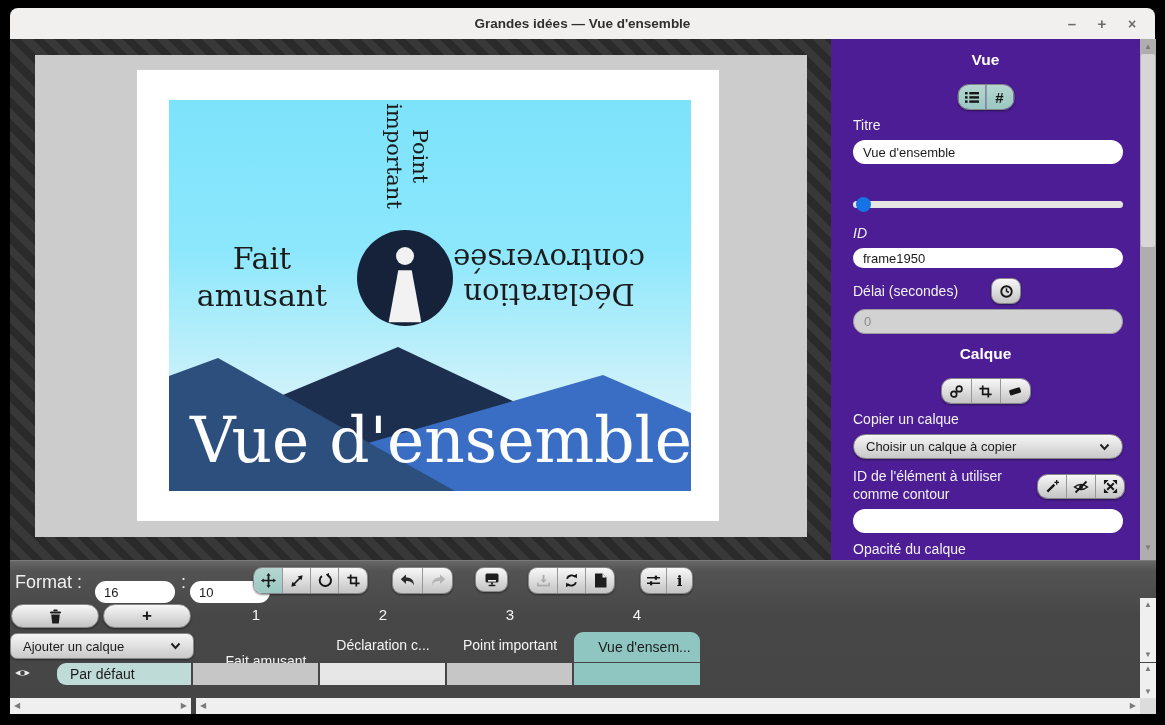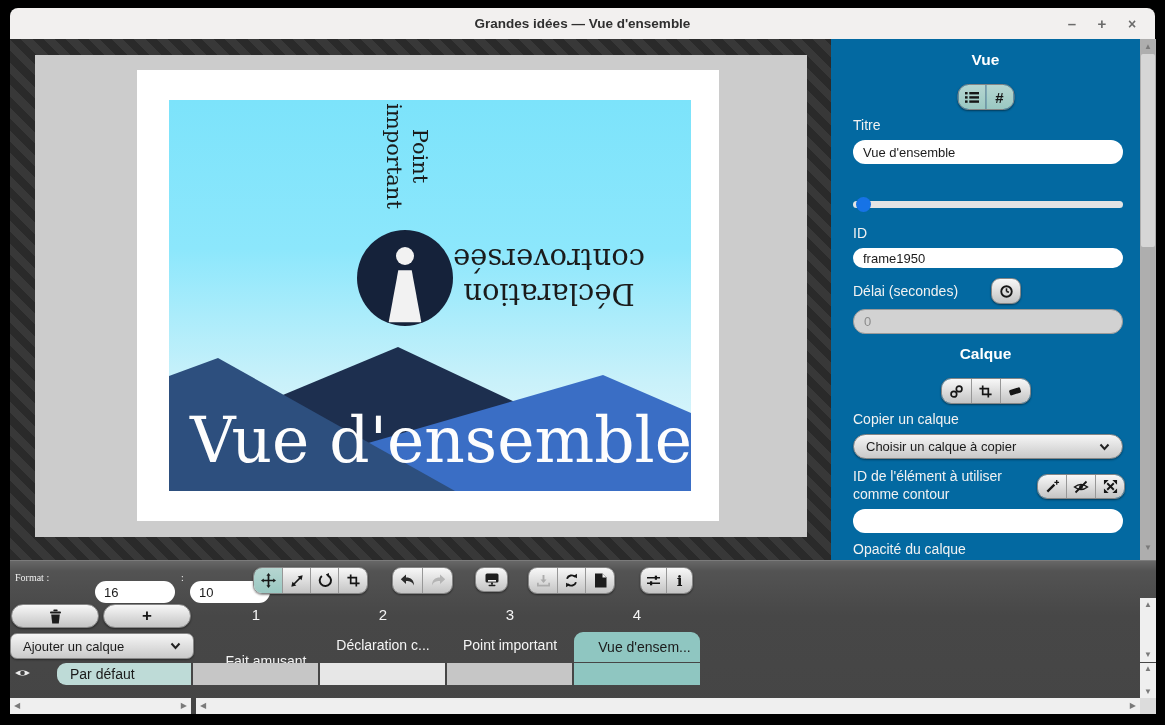--- a/index.html
+++ b/index.html
@@ -31,21 +31,21 @@
   .txt-fait  { left:93px;  top:178px; font-size:30px; transform:translate(-50%,-50%); }
   .txt-decl  { left:380px; top:176px; font-size:29px; transform:translate(-50%,-50%) rotate(180deg); }
   .txt-vue   { left:272px; top:341px; font-size:63px; color:#fdfdfd; white-space:nowrap;
                transform:translate(-50%,-50%); }
   .info-badge { left:188px; top:130px; width:96px; height:96px; border-radius:50%; background:#15223a; }
   .info-dot  { left:39px; top:17px; width:18px; height:18px; border-radius:50%; background:#f2f2f2; }
   .info-stem { left:0; top:0; width:96px; height:96px; background:#f2f2f2;
                clip-path:polygon(43% 42%,57% 42%,67% 96%,33% 96%); }
 
   
-  .sidebar { left:831px; top:39px; width:309px; height:521px; background:#0369a1; overflow:hidden;
+  .sidebar { left:831px; top:39px; width:309px; height:521px; background:#4c1d95; overflow:hidden;
     color:#f2f2f2; font-size:14px; }
   .side-heading { width:100%; text-align:center; font-size:15.5px; font-weight:bold; color:#fff; }
   .side-label { left:22px; }
   .txt-input { background:#fff; border:none; border-radius:12px; padding:0 10px; font-size:13px;
     color:#1b1b1b; font-family:"Liberation Sans",sans-serif; outline:none; }
   .txt-input:disabled { background:#d2d2d2; color:#7c7c7c; border:1px solid #9a9a9a; }
   .txt-input::placeholder { color:#8b8b8b; }
 
   .btn { display:flex; align-items:center; justify-content:center;
     background:linear-gradient(#f8f8f8,#c4c4c4); cursor:default; }
@@ -69,21 +69,21 @@
   
   .vtrack { background:#aeaeae; }
   .vtrack-light { background:#efefef; }
   .scroll-thumb { background:#d6d6d6; border-radius:2px; }
   .arr { position:absolute; font-size:8px; color:#7a7a7a; line-height:8px; }
 
   
   .bottom { left:10px; top:560px; width:1146px; height:154px;
     background:linear-gradient(180deg,#676767 0,#535353 10px,#474747 55px,#454545 100%);
     border-top:1px solid #7b7b7b; color:#f2f2f2; }
-  .tb-label { font-size:10px; color:#f0f0f0;font-family:Liberation Serif, serif; }
+  .tb-label { font-size:18px; color:#f0f0f0; }
   .mini-input { background:#fff; border:none; border-radius:11px; padding:0 9px; font-size:13px;
     color:#1b1b1b; font-family:"Liberation Sans",sans-serif; outline:none;margin-top:12px; }
   .col-head { position:absolute; width:126px; text-align:center; font-size:15px; color:#f5f5f5; }
   .frame-title { position:absolute; width:126px; text-align:center; font-size:14px; color:#f5f5f5;
     white-space:nowrap; overflow:hidden; }
   .frame-title-sel { position:absolute; width:126px; height:30px; background:#8fc6c1;
     border-radius:9px 9px 0 0; color:#1b1b1b; font-size:14px; display:flex; align-items:center;
     justify-content:center; white-space:nowrap; }
   .layer-cell { position:absolute; top:102px; height:22px; }
   .wide-btn { border:1px solid #868686; border-radius:12px; box-shadow:0 1px 2px rgba(0,0,0,.45); }
@@ -102,20 +102,24 @@
   <div class="abs mat"></div>
   <div class="abs page"></div>
   <div class="abs slide">
     <div class="mtn mtn-middle"></div>
     <div class="mtn mtn-right"></div>
     <div class="mtn mtn-left"></div>
     <div class="slide-serif txt-point">
       <div>Point</div>
       <div>important</div>
     </div>
+    <div class="slide-serif txt-fait">
+      <div>Fait</div>
+      <div>amusant</div>
+    </div>
     <div class="abs info-badge">
       <div class="abs info-dot"></div>
       <div class="abs info-stem"></div>
     </div>
     <div class="slide-serif txt-decl">
       <div>Déclaration</div>
       <div>controversée</div>
     </div>
     <div class="slide-serif txt-vue">Vue d'ensemble</div>
   </div>
@@ -142,21 +146,21 @@
   </div>
 
   <div class="abs side-label" style="top:78px;">Titre</div>
   <input class="abs txt-input" style="left: 22px; top: 101px; width: 270px; height: 24px;" value="Vue d'ensemble">
 
   <div class="abs" style="left:22px;top:158px;width:270px;height:16px;">
     <div class="abs slider-track" style="left:0;top:4px;width:270px;"></div>
     <div class="abs slider-thumb" style="left:3px;top:0;"></div>
   </div>
 
-  <div class="abs side-label" style="top:186px;">ID</div>
+  <div class="abs side-label" style="top:186px;font-style:italic;">ID</div>
   <input class="abs txt-input" style="left: 22px; top: 209px; width: 270px; height: 20px;" value="frame1950">
 
   <div class="abs side-label" style="top:244px;">Délai (secondes)</div>
   <div class="abs btn btn-single" style="left:160px;top:239px;width:30px;height:26px;">
     <svg width="15" height="15" viewBox="0 0 16 16">
       <circle cx="8" cy="8" r="5.6" fill="none" stroke="#161616" stroke-width="2"></circle>
       <line x1="8" y1="8" x2="8" y2="4.6" stroke="#161616" stroke-width="1.7"></line>
       <line x1="8" y1="8" x2="10.6" y2="8.8" stroke="#161616" stroke-width="1.7"></line>
     </svg>
   </div>

